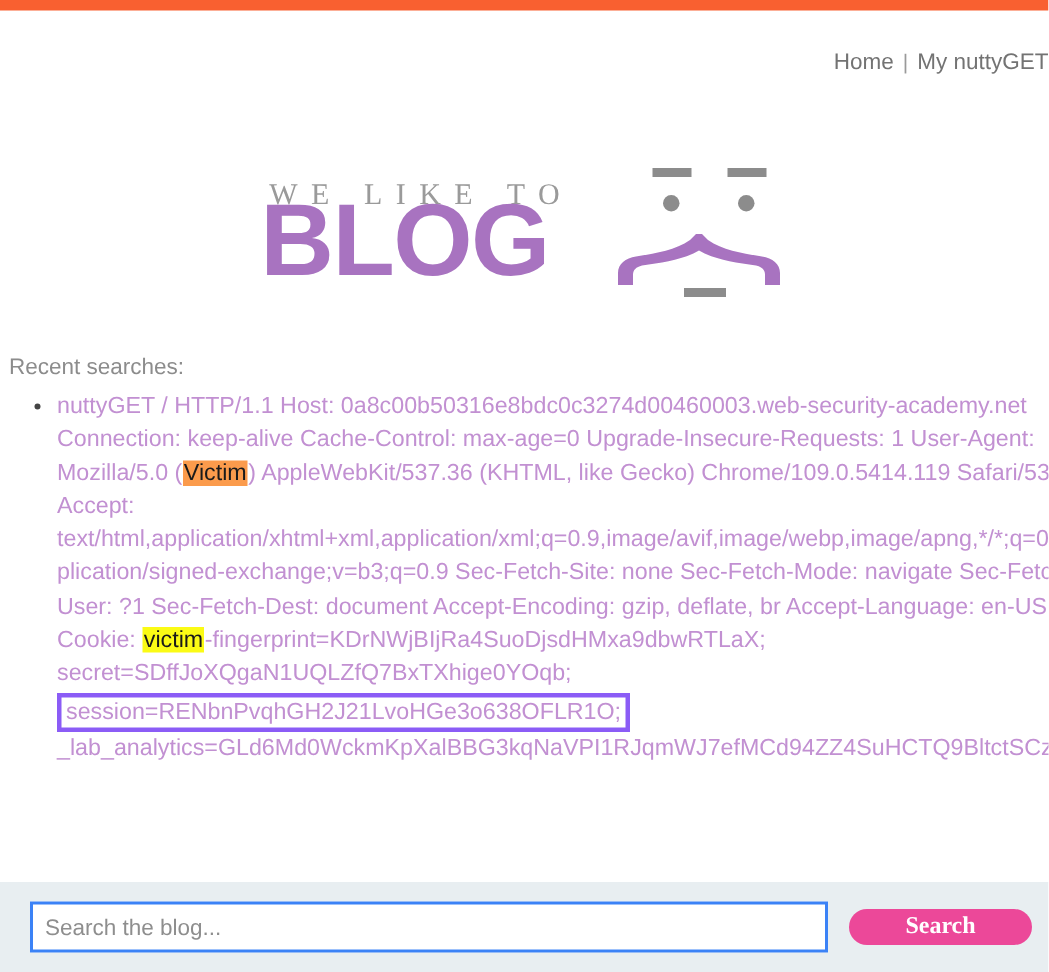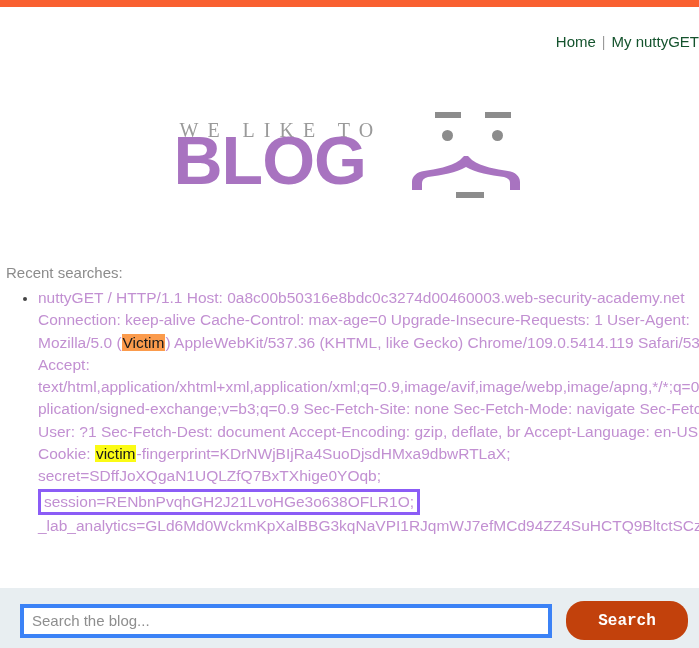--- a/index.html
+++ b/index.html
@@ -32,21 +32,21 @@
     top: 33px;
     right: 0px;
     width: 260px;
     text-align: right;
     white-space: nowrap;
     font-size: 15px;
     overflow: hidden;
     padding-right: 0px;
   }
   .account-nav a {
-    color: #14532d;
+    color: #737373;
     text-decoration: none;
   }
   .account-nav .sep {
     color: #9a9a9a;
     margin: 0 6px;
     font-size: 14px;
   }
 
   
   .logo-wrap {
@@ -125,21 +125,20 @@
     width: 120px;
     height: 36px;
   }
 
   
   .content {
     position: absolute;
     top: 236px;
     left: 0;
     width: 699px;
-    margin-top: 28px;
   }
   .section-label {
     margin: 0 0 6px 6px;
     font-size: 15px;
     color: #8c8c8c;
   }
   ul.search-list {
     margin: 0;
     padding: 0 0 0 38px;
     list-style: disc;
@@ -188,39 +187,39 @@
     position: absolute;
     left: 20px;
     top: 601px;
     display: flex;
     align-items: center;
     gap: 14px;
   }
   input.search-input {
     width: 532px;
     height: 34px;
-    border: 4px solid #3b82f6;
+    border: 2px solid #3b82f6;
     background: #ffffff;
     font-size: 15px;
     color: #555;
     padding: 0 8px;
     font-family: "Liberation Sans", sans-serif;
     outline: none;
   }
   input.search-input::placeholder { color: #8e8e8e; }
   button.search-button {
     width: 122px;
-    height: 39px;
+    height: 24px;
     border: none;
     border-radius: 18px;
-    background: #c2410c;
+    background: #ec4899;
     color: #ffffff;
     font-size: 16px;
     font-weight: bold;
-    font-family: Liberation Mono, monospace;
+    font-family: Liberation Serif, serif;
     cursor: pointer;
   }
 </style>
 </head>
 <body>
 
 <div class="top-bar"></div>
 
 <div class="account-nav">
   <a href="#">Home</a><span class="sep">|</span><a href="#">My nuttyGET</a>

